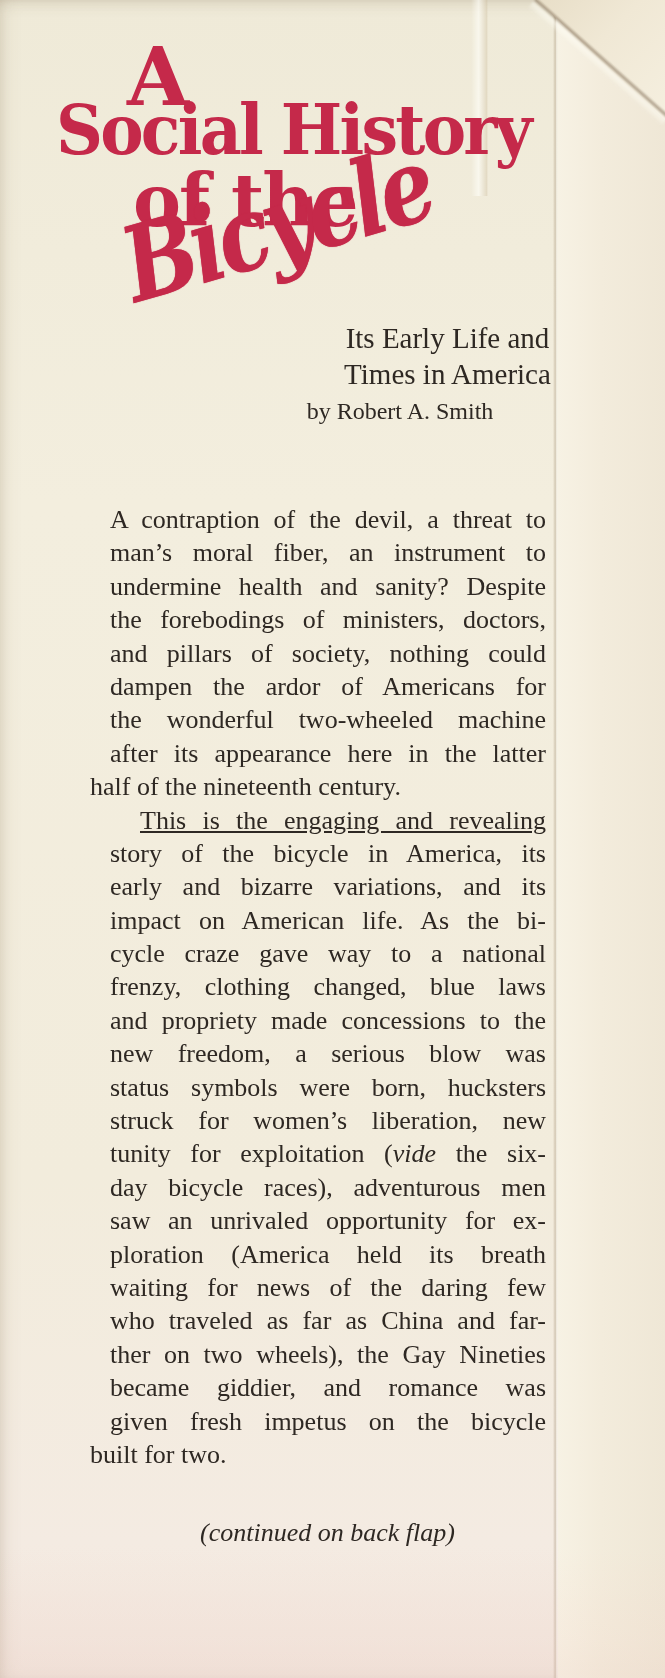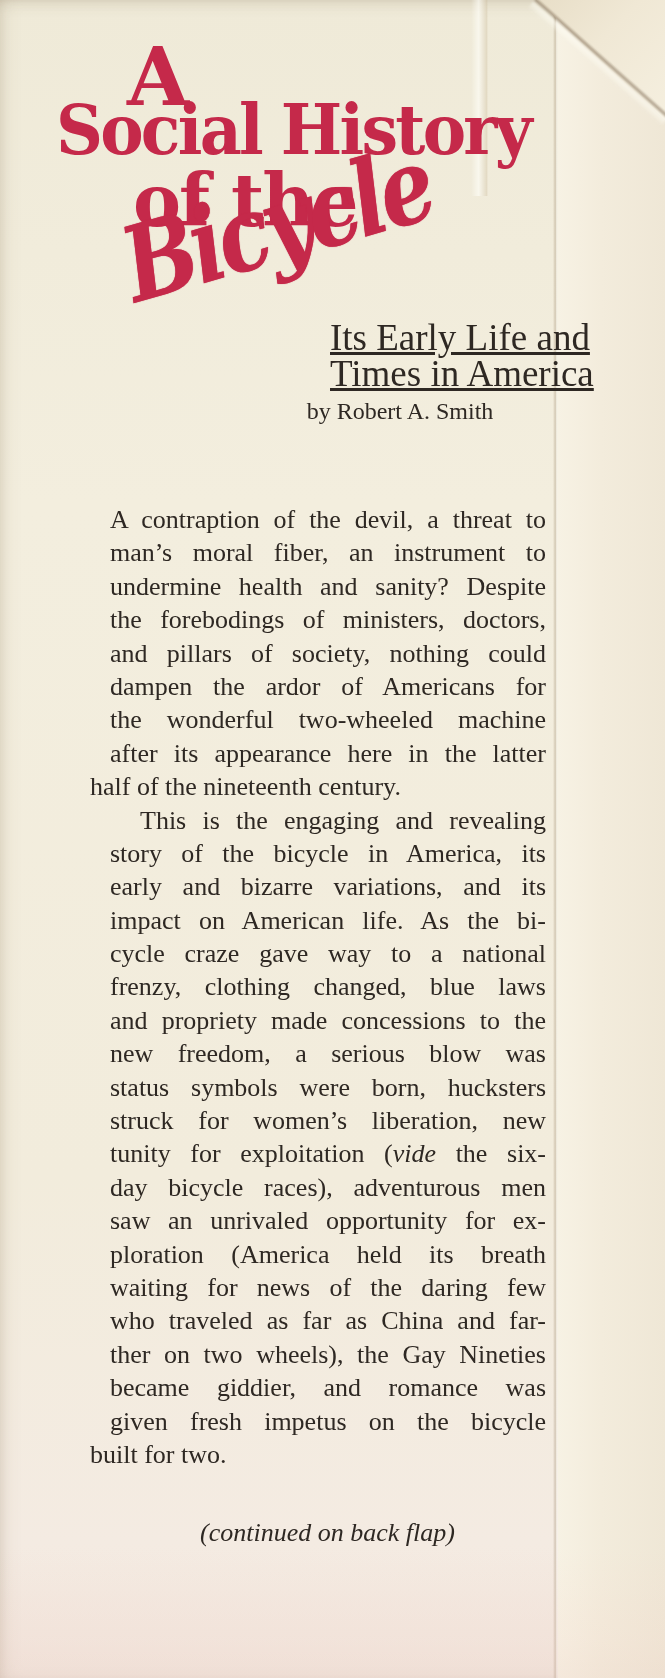--- a/index.html
+++ b/index.html
@@ -55,36 +55,36 @@
   .t-a      { left:127px; top:30px;  font-size:80px; letter-spacing:-1px; }
   .t-line2  { left:56px;  top:88px;  font-size:70px; letter-spacing:-3px; transform:scaleX(.93); transform-origin:0 0; }
   .t-line3  { left:133px; top:158px; font-size:72px; letter-spacing:-2px; }
   .t-script {
     left:128px; top:196px; font-size:104px; font-style:italic; letter-spacing:-6px;
     transform:rotate(-16deg) scaleX(.83); transform-origin:10% 80%;
     text-shadow:0 0 1px var(--red,#c5294a);
   }
   .subtitle {
     position:absolute; left:330px; top:320px; width:235px; text-align:center;
-    font-size:37px; line-height:36px; color:var(--ink,#2e2823); white-space:nowrap;text-decoration:underline;
+    font-size:29px; line-height:36px; color:var(--ink,#2e2823); white-space:nowrap;
   }
   .byline {
     position:absolute; left:270px; top:398px; width:260px; text-align:center;
     font-size:24px; color:var(--ink,#2e2823); white-space:nowrap;
   }
 
   
   .body-text {
     position:absolute; left:90px; top:503px; width:456px;
     font-size:26px; line-height:33.4px; color:var(--ink,#2e2823);
   }
   .body-text .line { height:33.4px; overflow:visible; }
   .body-text .line.just { text-align:justify; text-align-last:justify;margin-left:20px; }
   .body-text .line.last { text-align:left; }
-  .body-text .line.indent { text-indent:30px; }
+  .body-text .line.indent { text-indent:30px;text-decoration:underline; }
   .body-text i { }
 
   .continued-note {
     position:absolute; left:200px; top:1518px; width:343px; text-align:left;
     font-size:26px; font-style:italic; color:var(--ink,#2e2823); white-space:nowrap;
   }
 </style>
 </head>
 <body>
 

